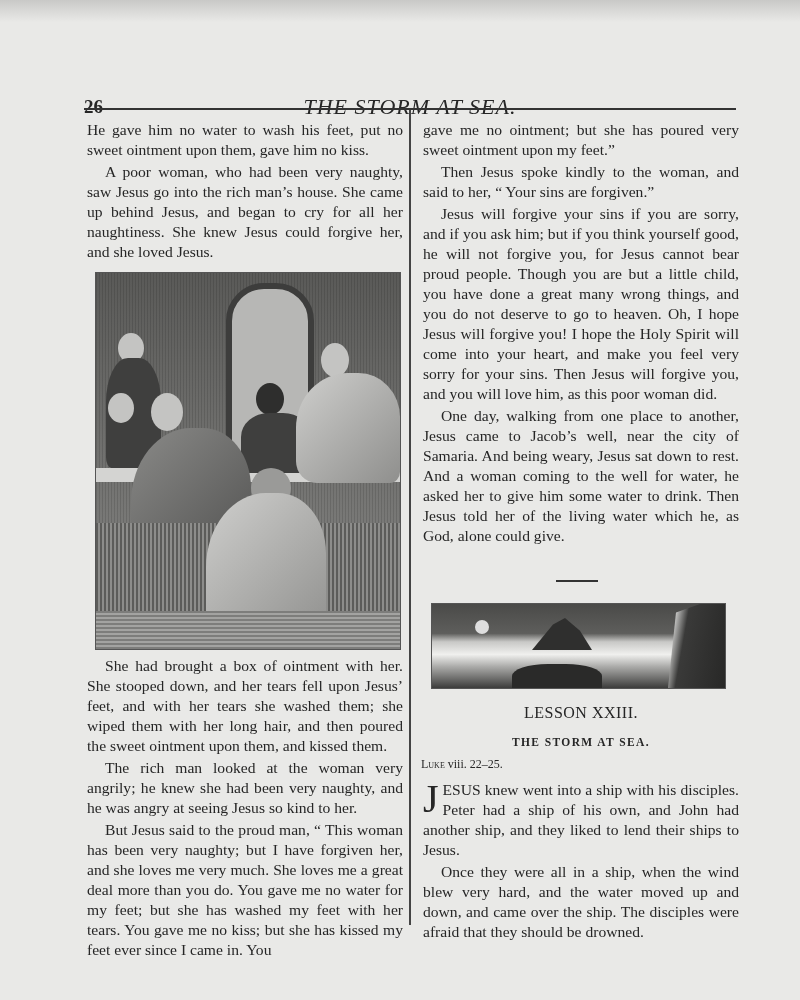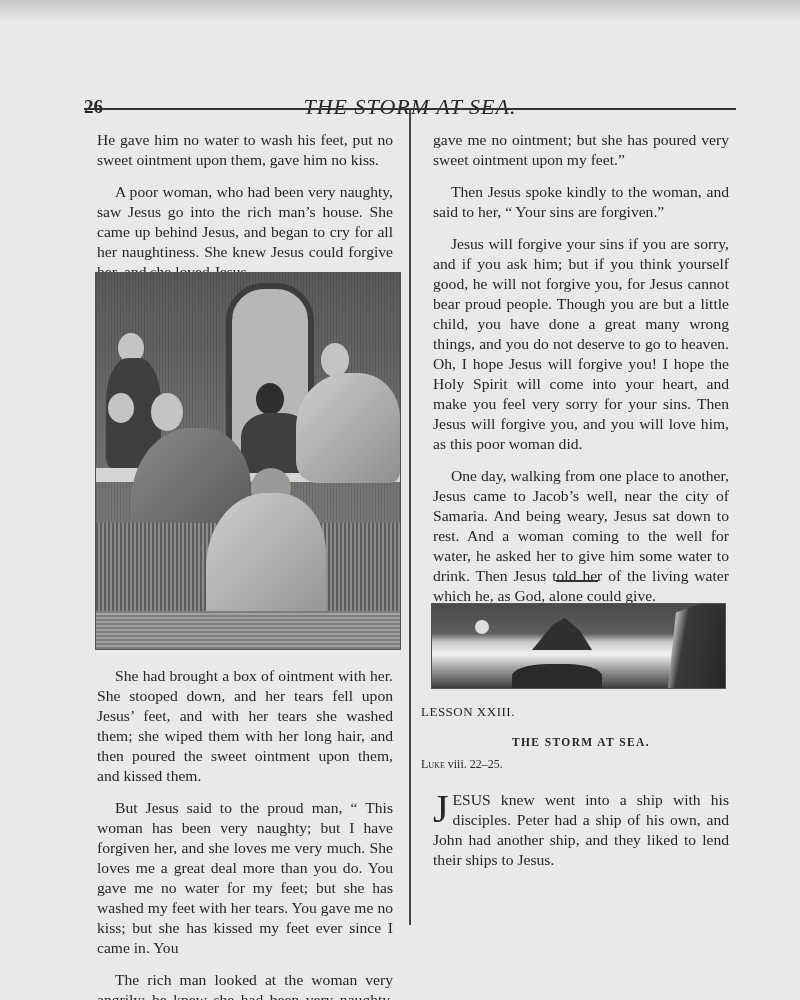--- a/index.html
+++ b/index.html
@@ -13,21 +13,21 @@
       position: absolute; left: 0; top: 0; width: 800px; height: 22px;
       background: linear-gradient(#c9c9c7, #e9e9e7);
     }
     .header { position: absolute; left: 84px; top: 92px; width: 652px; height: 34px; }
     .page-num { position: absolute; left: 0; top: 4px; font-size: 19px; font-weight: bold; }
     .running-title { position: absolute; left: 0; width: 100%; top: 2px; text-align: center; font-style: italic; font-size: 22px; letter-spacing: 1px; }
     .header-rule { position: absolute; left: 84px; top: 108px; width: 652px; height: 2px; background: #333; }
     .col-divider { position: absolute; left: 409px; top: 110px; width: 1.5px; height: 815px; background: #444; }
 
     .col { position: absolute; width: 320px; font-size: 15.6px; line-height: 20px; text-align: justify; }
-    .col p { margin: 12px; text-indent: 18px; }
+    .col p { margin: 2px; text-indent: 18px; }
     .col p.noindent { text-indent: 0; }
     .left { left: 85px; top: 118px; }
     .left-bottom { left: 85px; top: 654px; }
     .right { left: 421px; top: 118px; }
     .right-bottom { left: 421px; top: 778px; }
 
     .illus1 {
       position: absolute; left: 95px; top: 272px; width: 304px; height: 376px;
       border: 1px solid #555; overflow: hidden;
       background:
@@ -47,21 +47,21 @@
     .illus2 {
       position: absolute; left: 431px; top: 603px; width: 293px; height: 84px;
       border: 1px solid #555; overflow: hidden;
       background: linear-gradient(#4a4a48 0%, #5e5e5c 35%, #c8c8c6 45%, #f0f0ee 60%, #a9a9a7 75%, #3c3c3b 100%);
     }
     .illus2 .moon { position: absolute; left: 43px; top: 16px; width: 14px; height: 14px; border-radius: 50%; background: #dedede; }
     .illus2 .rock1 { position: absolute; left: 100px; top: 14px; width: 60px; height: 32px; background: #2f2f2e; clip-path: polygon(0 100%, 35% 20%, 55% 0, 80% 40%, 100% 100%); }
     .illus2 .rock2 { position: absolute; left: 80px; top: 60px; width: 90px; height: 30px; background: #2a2a29; border-radius: 40% 40% 0 0; }
     .illus2 .cliff { position: absolute; left: 220px; top: 0; width: 80px; height: 84px; background: linear-gradient(100deg, #d9d9d7 0 25%, #3a3a39 40%, #252524); clip-path: polygon(20% 100%, 30% 10%, 60% 0, 100% 0, 100% 100%); }
 
-    .lesson-title { position: absolute; left: 421px; top: 704px; width: 320px; text-align: left; font-size: 13px; letter-spacing: 0.5px; }
+    .lesson-title { position: absolute; left: 421px; top: 704px; width: 320px; text-align: center; font-size: 16px; letter-spacing: 0.5px; }
     .lesson-sub { position: absolute; left: 421px; top: 736px; width: 320px; text-align: center; font-size: 11.5px; font-weight: bold; letter-spacing: 1.4px; }
     .lesson-ref { position: absolute; left: 421px; top: 757px; width: 320px; text-align: left; font-size: 12px; }
     .lesson-ref .sc { font-variant: small-caps; }
 
     .dropcap { float: left; font-size: 40px; line-height: 34px; margin: 2px 4px 0 0; }
   </style>
 </head>
 <body>
 
 <div class="topshade"></div>
@@ -91,22 +91,22 @@
   <div class="head" style="left:55px;top:120px;width:32px;height:38px;"></div>
   <div class="robe" style="left:35px;top:155px;width:120px;height:150px;background:linear-gradient(135deg,#8a8a88,#4e4e4d);"></div>
   <div class="bench"></div>
   <div class="head" style="left:155px;top:195px;width:40px;height:40px;background:#9a9a98;"></div>
   <div class="robe" style="left:110px;top:220px;width:120px;height:150px;"></div>
   <div class="floor"></div>
 </div>
 
 <div class="col left-bottom">
   <p>She had brought a box of ointment with her. She stooped down, and her tears fell upon Jesus’ feet, and with her tears she washed them; she wiped them with her long hair, and then poured the sweet ointment upon them, and kissed them.</p>
+  <p>The rich man looked at the woman very angrily; he knew she had been very naughty, and he was angry at seeing Jesus so kind to her.</p>
   <p>But Jesus said to the proud man, “ This woman has been very naughty; but I have forgiven her, and she loves me very much. She loves me a great deal more than you do. You gave me no water for my feet; but she has washed my feet with her tears. You gave me no kiss; but she has kissed my feet ever since I came in. You</p>
-  <p>The rich man looked at the woman very angrily; he knew she had been very naughty, and he was angry at seeing Jesus so kind to her.</p>
 </div>
 
 <div class="col right">
   <p class="noindent">gave me no ointment; but she has poured very sweet ointment upon my feet.”</p>
   <p>Then Jesus spoke kindly to the woman, and said to her, “ Your sins are forgiven.”</p>
   <p>Jesus will forgive your sins if you are sorry, and if you ask him; but if you think yourself good, he will not forgive you, for Jesus cannot bear proud people. Though you are but a little child, you have done a great many wrong things, and you do not deserve to go to heaven. Oh, I hope Jesus will forgive you! I hope the Holy Spirit will come into your heart, and make you feel very sorry for your sins. Then Jesus will forgive you, and you will love him, as this poor woman did.</p>
   <p>One day, walking from one place to another, Jesus came to Jacob’s well, near the city of Samaria. And being weary, Jesus sat down to rest. And a woman coming to the well for water, he asked her to give him some water to drink. Then Jesus told her of the living water which he, as God, alone could give.</p>
 </div>
 
 <div class="ornament-rule"></div>
@@ -119,13 +119,14 @@
 </div>
 
 <div class="lesson-title">LESSON XXIII.</div>
 <div class="lesson-sub">THE STORM AT SEA.</div>
 <div class="lesson-ref">
   <span class="sc">Luke</span><span> viii. 22–25.</span>
 </div>
 
 <div class="col right-bottom">
   <p class="noindent"><span class="dropcap">J</span><span>ESUS knew went into a ship with his disciples. Peter had a ship of his own, and John had another ship, and they liked to lend their ships to Jesus.</span></p>
+  <p>Once they were all in a ship, when the wind blew very hard, and the water moved up and down, and came over the ship. The disciples were afraid that they should be drowned.</p>
 </div>
 
 </body></html>

